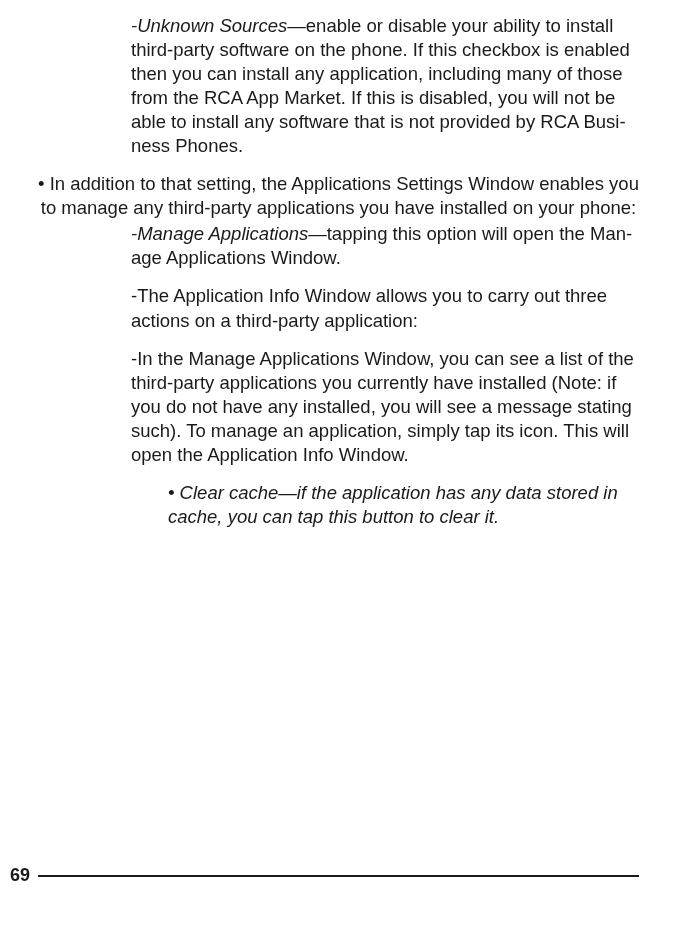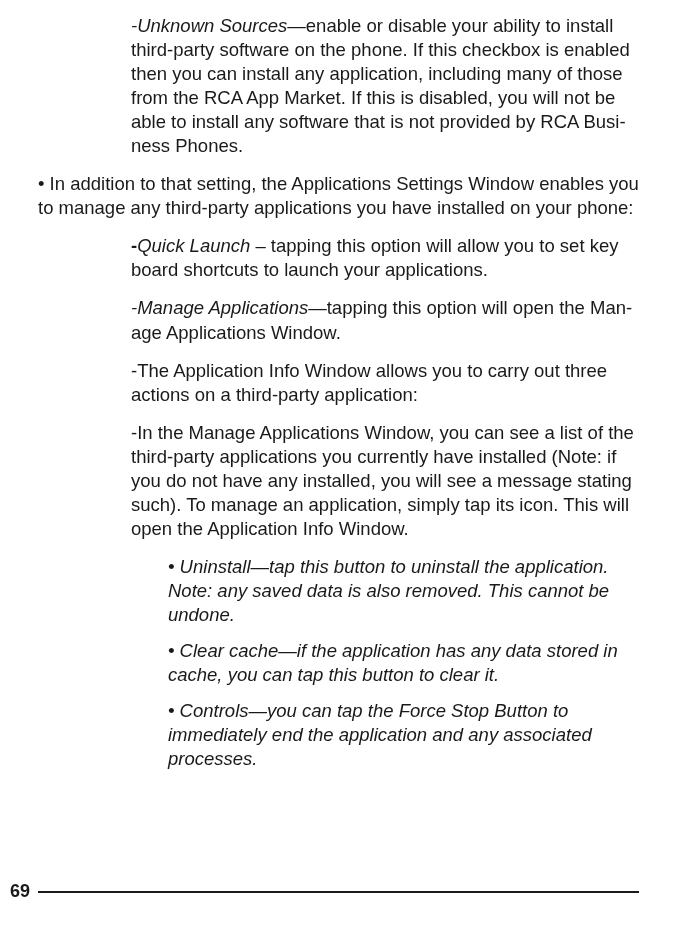--- a/index.html
+++ b/index.html
@@ -19,41 +19,42 @@
     .content {
       font-size: 18.5px;
       line-height: 1.3;
     }
     .sub-item {
       margin-left: 93px;
       margin-bottom: 14px;
     }
     .bullet-item {
       margin-left: 0;
-      margin-bottom: 14px;
+      margin-bottom: 2px;
+      text-align: center;
     }
     .deep-item {
       margin-left: 130px;
       margin-bottom: 0px;
     }
     .deep-item + .deep-item {
       margin-top: 12px;
     }
     .ital {
       font-style: italic;
     }
     .dash {
       font-style: normal;
     }
     .bold {
       font-weight: bold;
     }
     .page-footer {
       position: absolute;
-      bottom: 24px;
+      bottom: 40px;
       left: 0;
       width: 100%;
       display: flex;
       align-items: center;
     }
     .page-num {
       font-weight: bold;
       font-size: 18px;
       margin-left: 10px;
       margin-right: 8px;
@@ -69,34 +70,29 @@
 <body>
 
 <div class="content">
 
   <p class="sub-item">
     <span class="ital">-</span><span class="ital">Unknown Sources</span><span>—enable or disable your ability to install third-party software on the phone. If this checkbox is enabled then you can install any application, including many of those from the RCA App Market. If this is disabled, you will not be able to install any software that is not provided by RCA Busi­ness Phones.</span>
   </p>
 
   <p class="bullet-item">• In addition to that setting, the Applications Settings Window enables you to manage any third-party applications you have installed on your phone:</p>
 
-  <p class="sub-item">
-    <span class="bold">-</span><span class="ital">Quick Launch</span><span> – tapping this option will allow you to set key board shortcuts to launch your applications.</span>
-  </p>
 
   <p class="sub-item">
     <span class="ital">-</span><span class="ital">Manage Applications</span><span>—tapping this option will open the Man­age Applications Window.</span>
   </p>
 
   <p class="sub-item">-The Application Info Window allows you to carry out three actions on a third-party application:</p>
 
   <p class="sub-item">-In the Manage Applications Window, you can see a list of the third-party applications you currently have installed (Note: if you do not have any installed, you will see a message stating such). To manage an application, simply tap its icon. This will open the Application Info Window.</p>
 
-  <p class="deep-item ital">• Uninstall—tap this button to uninstall the applica­tion. Note: any saved data is also removed. This cannot be undone.</p>
   <p class="deep-item ital">• Clear cache—if the application has any data stored in cache, you can tap this button to clear it.</p>
-  <p class="deep-item ital">• Controls—you can tap the Force Stop Button to immediately end the application and any associated processes.</p>
 
 </div>
 
 <div class="page-footer">
   <span class="page-num">69</span>
   <div class="footer-line"></div>
 </div>
 
 </body></html>

